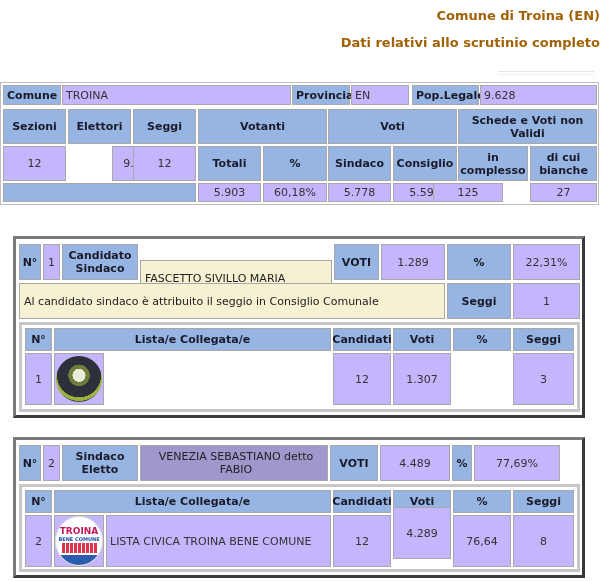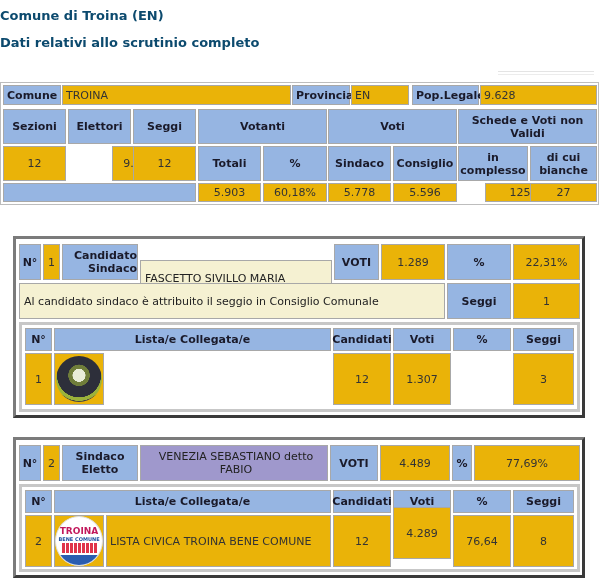--- a/index.html
+++ b/index.html
@@ -1,24 +1,24 @@
 <!DOCTYPE html>
 <html><head>
 <meta charset="utf-8">
 <style>
   html, body { margin:0; padding:0; background:#ffffff; }
   body { width:600px; height:581px; position:relative; overflow:hidden;
          font-family:"DejaVu Sans", "Liberation Sans", sans-serif; font-size:11px; color:#222; }
   .abs { position:absolute; box-sizing:border-box; }
-  .title { left:0; width:600px; text-align:left; font-weight:bold; font-size:13px; color:#0c4a6e; }
+  .title { left:0; width:600px; text-align:right; font-weight:bold; font-size:13px; color:#a16207; }
   .faint { left:498px; top:71px; width:96px; height:4px; border-top:1px solid #e4e4e4; border-bottom:1px solid #ececec; }
   .outer { border:1px solid #bdbdbd; background:#fff; }
   .c { display:flex; align-items:center; justify-content:center; text-align:center; border:1px solid #a8a8a8; box-sizing:border-box; }
   .hd { background:#96b5e2; font-weight:bold; color:#1a1a2a; }
-  .wh { background:#eab308; color:#333; }
+  .wh { background:#c4b5fd; color:#333; }
   .ye { background:#f5f1d2; color:#222; justify-content:flex-start; padding-left:4px; }
   .vi { background:#9f98cc; color:#222; justify-content:flex-start; padding-left:4px; }
   .left { justify-content:flex-start; padding-left:3px; }
   .block { border:3px solid #7b7b7b; border-right-color:#3a3a3a; border-bottom-color:#3a3a3a; background:#fff; }
   .inner { border:3px solid #c7c7c7; background:#fff; }
   .logo1 { width:46px; height:46px; border-radius:50%;
            background: radial-gradient(circle at 50% 42%, #e8ecd8 0 18%, #6f7d3a 19% 30%, #2d2f3a 31% 62%, #9bb23a 63% 72%, #3b3e48 73% 100%); }
   .logo2 { width:48px; height:48px; border-radius:50%; background:#fff; border:1px solid #ddd; position:relative; overflow:hidden; }
   .logo2 .t1 { position:absolute; left:0; top:9px; width:100%; text-align:center; font-weight:bold; font-size:9px; color:#c2185b; }
   .logo2 .t2 { position:absolute; left:0; top:19px; width:100%; text-align:center; font-weight:bold; font-size:5px; color:#1e50a2; }
@@ -57,28 +57,28 @@
   <div class="abs c hd" style="left:327px;top:63px;width:63px;height:35px;">Sindaco</div>
   <div class="abs c hd" style="left:392px;top:63px;width:64px;height:35px;">Consiglio</div>
   <div class="abs c hd" style="left:457px;top:63px;width:70px;height:35px;">in complesso</div>
   <div class="abs c hd" style="left:529px;top:63px;width:67px;height:35px;">di cui bianche</div>
 
   <div class="abs c hd" style="left:2px;top:100px;width:193px;height:19px;"></div>
   <div class="abs c wh" style="left:197px;top:100px;width:63px;height:19px;">5.903</div>
   <div class="abs c wh" style="left:262px;top:100px;width:64px;height:19px;">60,18%</div>
   <div class="abs c wh" style="left:327px;top:100px;width:63px;height:19px;">5.778</div>
   <div class="abs c wh" style="left:392px;top:100px;width:64px;height:19px;">5.596</div>
-  <div class="abs c wh" style="left:484px;top:100px;width:70px;height:19px;">125</div>
+  <div class="abs c wh" style="left:432px;top:100px;width:70px;height:19px;">125</div>
   <div class="abs c wh" style="left:529px;top:100px;width:67px;height:19px;">27</div>
 </div>
 
 <div class="abs block" style="left:13px;top:236px;width:572px;height:182px;">
   <div class="abs c hd" style="left:3px;top:5px;width:22px;height:36px;">N°</div>
   <div class="abs c wh" style="left:27px;top:5px;width:17px;height:36px;">1</div>
-  <div class="abs c hd" style="left:46px;top:5px;width:76px;height:36px;text-align:right;">Candidato Sindaco</div>
+  <div class="abs c hd" style="left:46px;top:5px;width:76px;height:36px;">Candidato Sindaco</div>
   <div class="abs c ye" style="left:124px;top:5px;width:192px;height:36px;margin-top:16px;">FASCETTO SIVILLO MARIA</div>
   <div class="abs c hd" style="left:318px;top:5px;width:45px;height:36px;">VOTI</div>
   <div class="abs c wh" style="left:365px;top:5px;width:64px;height:36px;">1.289</div>
   <div class="abs c hd" style="left:431px;top:5px;width:64px;height:36px;">%</div>
   <div class="abs c wh" style="left:497px;top:5px;width:67px;height:36px;">22,31%</div>
 
   <div class="abs c ye" style="left:3px;top:44px;width:426px;height:36px;">Al candidato sindaco è attribuito il seggio in Consiglio Comunale</div>
   <div class="abs c hd" style="left:431px;top:44px;width:64px;height:36px;">Seggi</div>
   <div class="abs c wh" style="left:497px;top:44px;width:67px;height:36px;">1</div>
 
@@ -101,21 +101,21 @@
 </div>
 
 <div class="abs block" style="left:13px;top:437px;width:572px;height:141px;">
   <div class="abs c hd" style="left:3px;top:5px;width:22px;height:36px;">N°</div>
   <div class="abs c wh" style="left:27px;top:5px;width:17px;height:36px;">2</div>
   <div class="abs c hd" style="left:46px;top:5px;width:76px;height:36px;">Sindaco Eletto</div>
   <div class="abs c vi" style="left:124px;top:5px;width:188px;height:36px;">VENEZIA SEBASTIANO detto FABIO</div>
   <div class="abs c hd" style="left:314px;top:5px;width:48px;height:36px;">VOTI</div>
   <div class="abs c wh" style="left:364px;top:5px;width:70px;height:36px;">4.489</div>
   <div class="abs c hd" style="left:436px;top:5px;width:20px;height:36px;">%</div>
-  <div class="abs c wh" style="left:458px;top:5px;width:106px;height:36px;">77,69%</div>
+  <div class="abs c wh" style="left:458px;top:5px;width:86px;height:36px;">77,69%</div>
 
   <div class="abs inner" style="left:3px;top:44px;width:561px;height:88px;">
     <div class="abs c hd" style="left:3px;top:3px;width:27px;height:23px;">N°</div>
     <div class="abs c hd" style="left:32px;top:3px;width:277px;height:23px;">Lista/e Collegata/e</div>
     <div class="abs c hd" style="left:311px;top:3px;width:58px;height:23px;">Candidati</div>
     <div class="abs c hd" style="left:371px;top:3px;width:58px;height:23px;">Voti</div>
     <div class="abs c hd" style="left:431px;top:3px;width:58px;height:23px;">%</div>
     <div class="abs c hd" style="left:491px;top:3px;width:61px;height:23px;">Seggi</div>
 
     <div class="abs c wh" style="left:3px;top:28px;width:27px;height:52px;">2</div>

